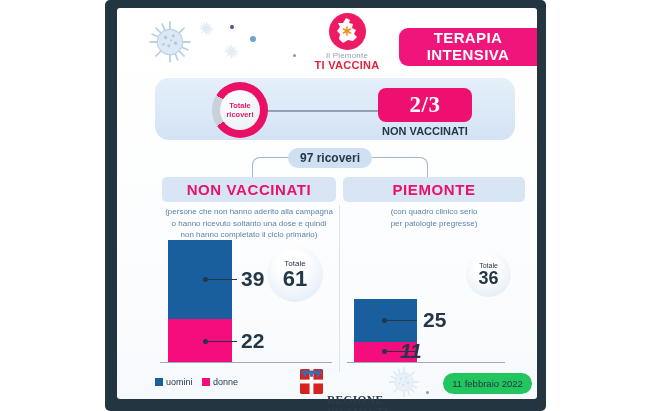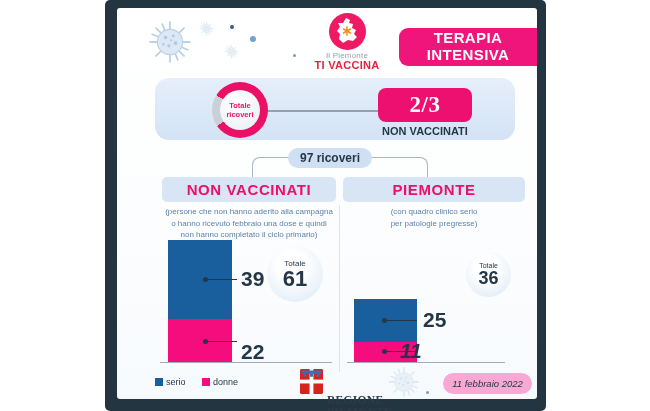--- a/index.html
+++ b/index.html
@@ -65,22 +65,22 @@
   .total-circle .t-num { font-size:22px; font-weight:bold; color:#243748; line-height:1; }
   .tc-left { left:267px; top:246px; width:56px; height:56px; }
   .tc-right { left:466px; top:252px; width:45px; height:45px; }
   .tc-right .t-cap { font-size:7px; }
   .tc-right .t-num { font-size:18px; }
 
   
   .legend-sq { width:8px; height:8px; }
   .legend-label { font-size:9px; color:#243748; }
   .region-text { font-family:"Liberation Serif", serif; font-size:11.5px; font-weight:bold; color:#2e3a47; line-height:1.08; letter-spacing:.3px;margin-top:24px; }
-  .date-pill { left:443px; top:373px; width:89px; height:21px; background:#f9a8d4; border-radius:11px;
-               display:flex; justify-content:center; align-items:center;font-style:italic; }
+  .date-pill { left:443px; top:373px; width:89px; height:21px; background:#22c55e; border-radius:11px;
+               display:flex; justify-content:center; align-items:center; }
   .date-pill div { font-size:9.5px; color:#243748; }
 
   .dot { border-radius:50%; }
 </style>
 </head>
 <body>
 
 <div class="page">
 
   <svg width="0" height="0" style="position:absolute">
@@ -166,37 +166,37 @@
   </div>
 
   <div class="abs col-header hdr-left">
     <div>NON VACCINATI</div>
   </div>
   <div class="abs col-header hdr-right">
     <div>PIEMONTE</div>
   </div>
   <div class="abs subtitle sub-left">
     <div>(persone che non hanno aderito alla campagna</div>
-    <div>o hanno ricevuto febbraio una dose e quindi</div>
+    <div>o hanno ricevuto soltanto una dose e quindi</div>
     <div>non hanno completato il ciclo primario)</div>
   </div>
   <div class="abs subtitle sub-right">
     <div>(con quadro clinico serio</div>
     <div>per patologie pregresse)</div>
   </div>
   <div class="abs divider"></div>
 
   <div class="abs bar bar-blue" style="left:168px; top:240px; width:64px; height:79px;"></div>
   <div class="abs bar bar-pink" style="left:168px; top:319px; width:64px; height:44px;"></div>
   <div class="abs leader-dot" style="left:203px; top:277px;"></div>
   <div class="abs leader-line" style="left:208px; top:279px; width:29px;"></div>
   <div class="abs bar-label" style="left:241px; top:267px;">39</div>
   <div class="abs leader-dot" style="left:203px; top:339px;"></div>
   <div class="abs leader-line" style="left:208px; top:341px; width:29px;"></div>
-  <div class="abs bar-label" style="left:241px; top:340px;">22</div>
+  <div class="abs bar-label" style="left:241px; top:329px;">22</div>
   <div class="abs baseline" style="left:160px; top:362px; width:172px;"></div>
   <div class="abs total-circle tc-left">
     <div class="t-cap">Totale</div>
     <div class="t-num">61</div>
   </div>
 
   <div class="abs bar bar-blue" style="left:354px; top:299px; width:63px; height:43px;"></div>
   <div class="abs bar bar-pink" style="left:354px; top:342px; width:63px; height:21px;"></div>
   <div class="abs leader-dot" style="left:382px; top:318px;"></div>
   <div class="abs leader-line" style="left:387px; top:320px; width:30px;"></div>
@@ -204,21 +204,21 @@
   <div class="abs leader-dot" style="left:382px; top:349px;"></div>
   <div class="abs leader-line" style="left:387px; top:351px; width:30px;"></div>
   <div class="abs bar-label" style="left:400px; top:339px;font-style:italic;">11</div>
   <div class="abs baseline" style="left:347px; top:362px; width:158px;"></div>
   <div class="abs total-circle tc-right">
     <div class="t-cap">Totale</div>
     <div class="t-num">36</div>
   </div>
 
   <div class="abs legend-sq" style="left:155px; top:378px; background:#1a5f9d;"></div>
-  <div class="abs legend-label" style="left:166px; top:377px;">serio</div>
+  <div class="abs legend-label" style="left:166px; top:377px;">uomini</div>
   <div class="abs legend-sq" style="left:202px; top:378px; background:#f50c7d;"></div>
   <div class="abs legend-label" style="left:213px; top:377px;">donne</div>
 
   <svg class="abs" style="left:300px; top:369px;" width="23" height="27" viewBox="0 0 24 28">
     <rect x="0" y="0" width="24" height="26" rx="1.5" fill="#d7231e"></rect>
     <rect x="10" y="0" width="4" height="26" fill="#ffffff"></rect>
     <rect x="0" y="11" width="24" height="4" fill="#ffffff"></rect>
     <rect x="1.5" y="1.5" width="21" height="3.5" fill="#3a6db0"></rect>
     <rect x="3.5" y="5" width="3" height="3" fill="#3a6db0"></rect>
     <rect x="10.5" y="5" width="3" height="3" fill="#3a6db0"></rect>

